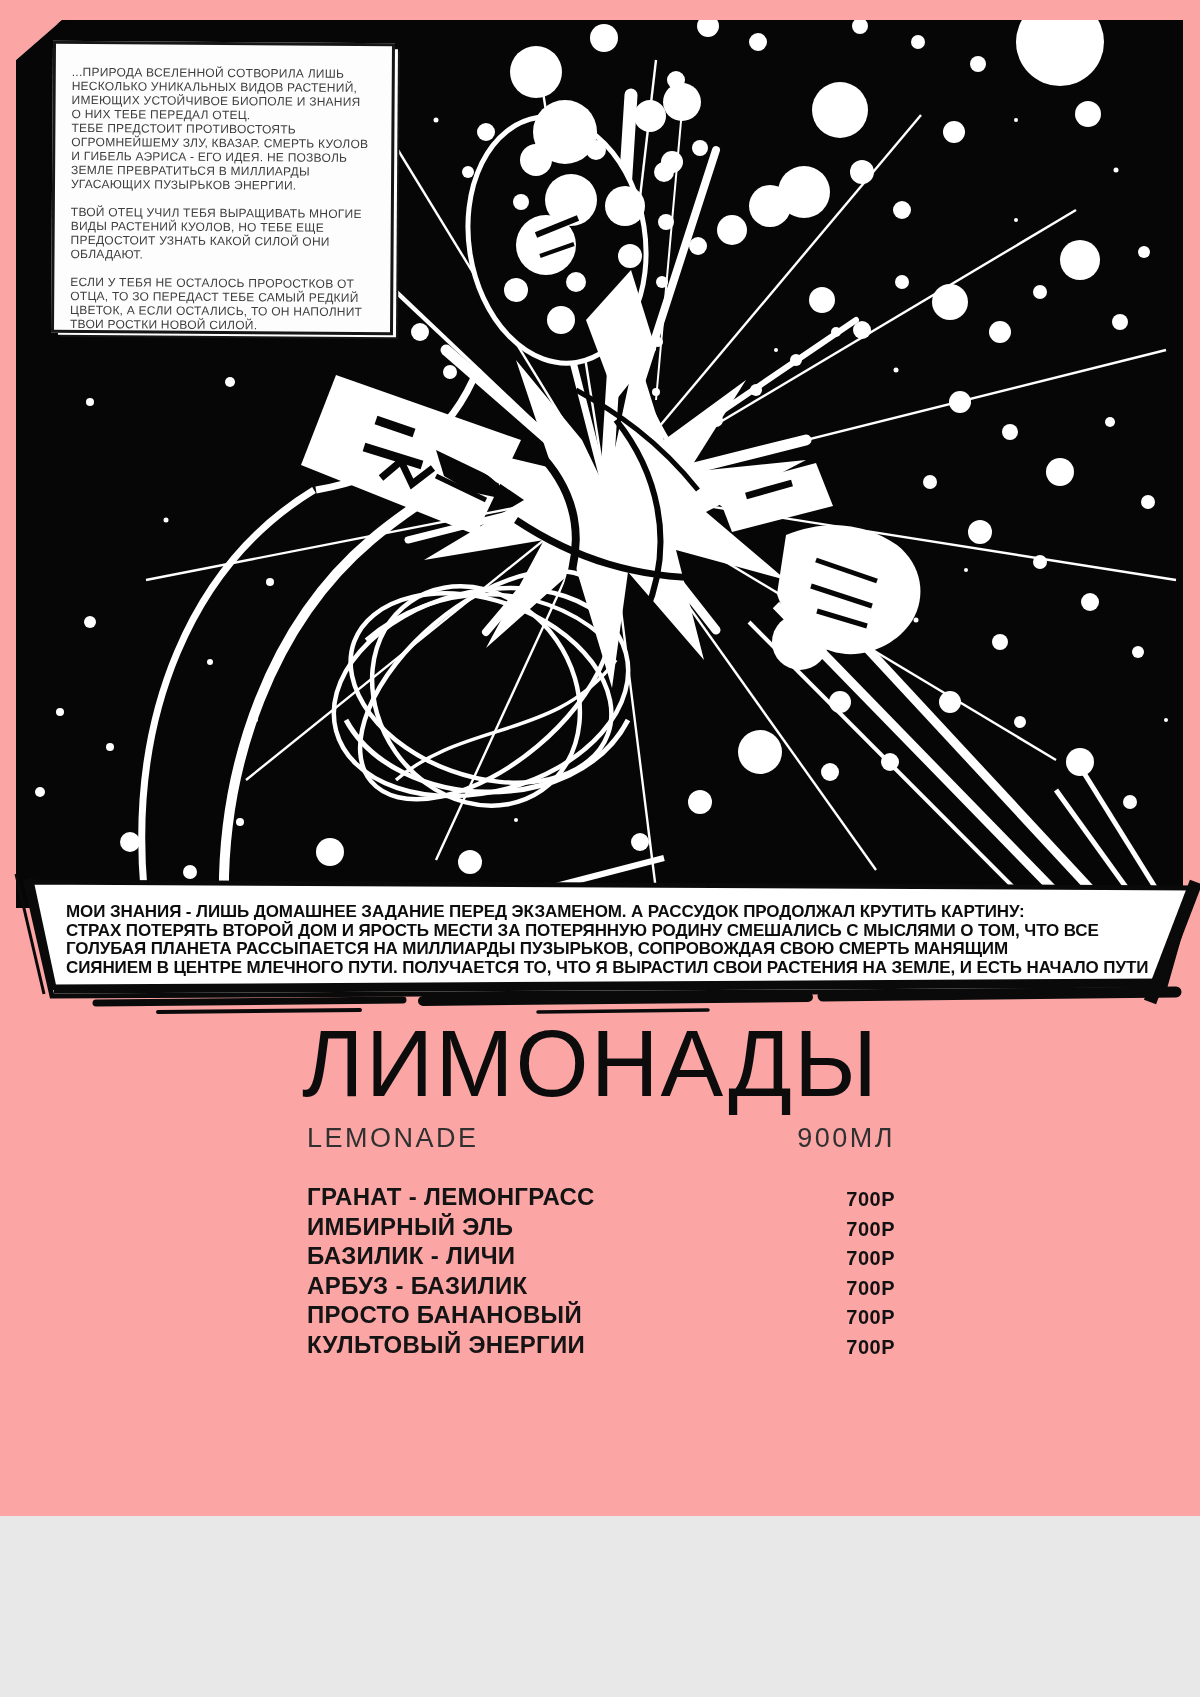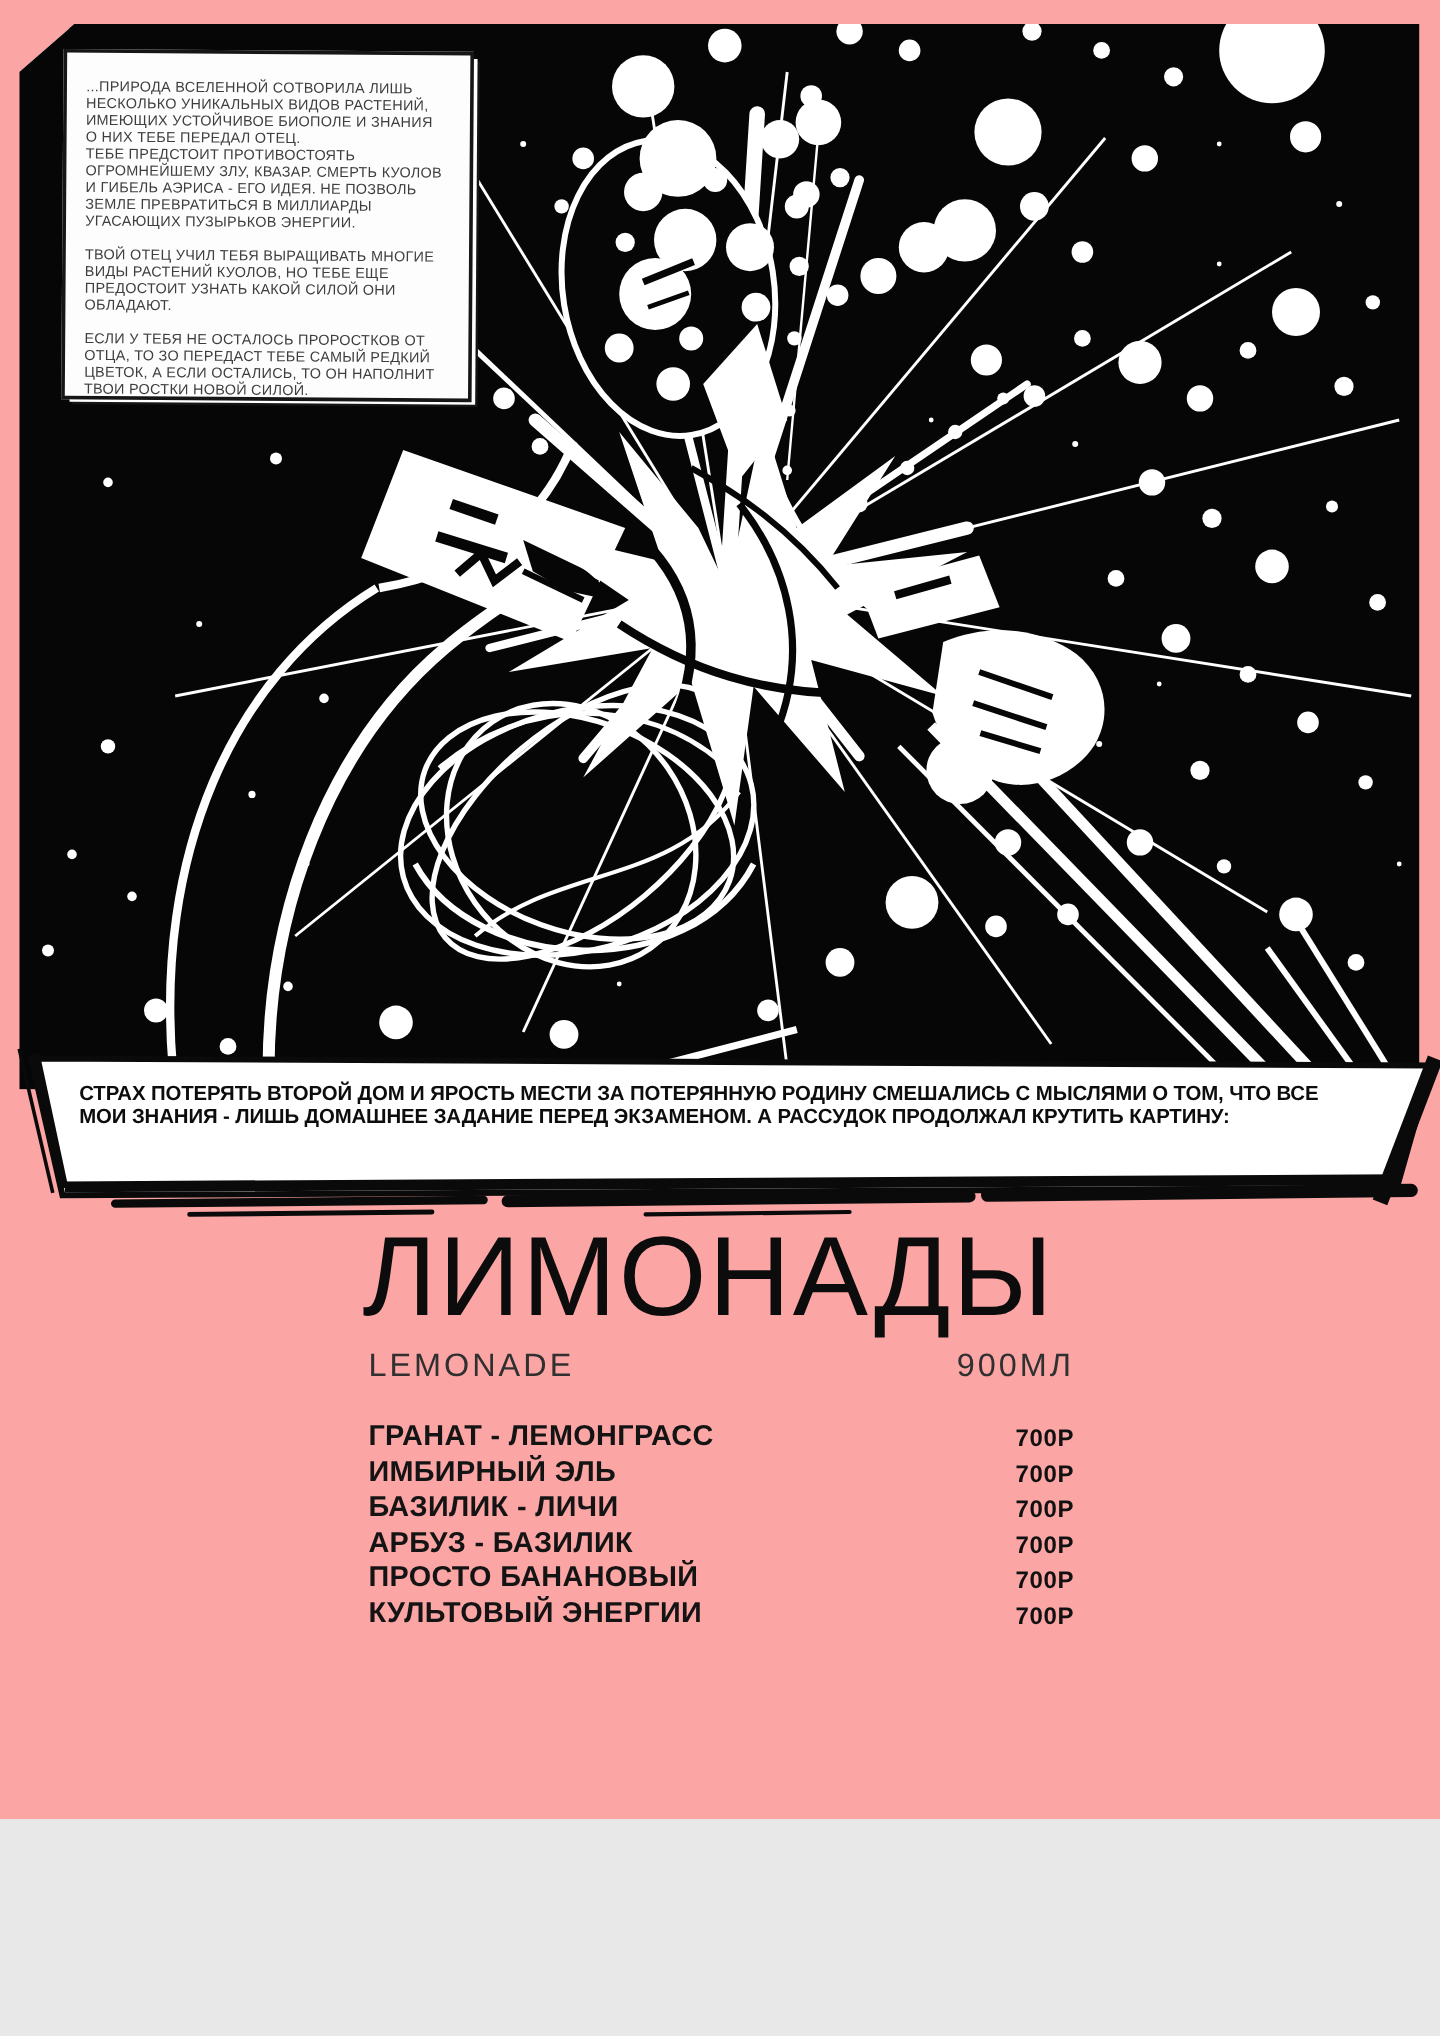--- a/index.html
+++ b/index.html
@@ -317,22 +317,24 @@
     <line x1="1188" y1="20" x2="1142" y2="140" stroke="#0a0a0a" stroke-width="13"></line>
     <g stroke="#0a0a0a" stroke-linecap="round">
       <line x1="88" y1="141" x2="395" y2="138" stroke-width="7"></line>
       <line x1="150" y1="150" x2="352" y2="148" stroke-width="4"></line>
       <line x1="415" y1="139" x2="800" y2="135" stroke-width="10"></line>
       <line x1="815" y1="134" x2="1168" y2="130" stroke-width="11"></line>
       <line x1="530" y1="150" x2="700" y2="148" stroke-width="3.5"></line>
     </g>
   </svg>
   <div class="caption-text" id="caption-text">
+      <div class="caption-line">МОИ ЗНАНИЯ - ЛИШЬ ДОМАШНЕЕ ЗАДАНИЕ ПЕРЕД ЭКЗАМЕНОМ. А РАССУДОК ПРОДОЛЖАЛ КРУТИТЬ КАРТИНУ:</div>
       <div class="caption-line">СТРАХ ПОТЕРЯТЬ ВТОРОЙ ДОМ И ЯРОСТЬ МЕСТИ ЗА ПОТЕРЯННУЮ РОДИНУ СМЕШАЛИСЬ С МЫСЛЯМИ О ТОМ, ЧТО ВСЕ</div>
-      <div class="caption-line">МОИ ЗНАНИЯ - ЛИШЬ ДОМАШНЕЕ ЗАДАНИЕ ПЕРЕД ЭКЗАМЕНОМ. А РАССУДОК ПРОДОЛЖАЛ КРУТИТЬ КАРТИНУ:</div>
+      <div class="caption-line">ГОЛУБАЯ ПЛАНЕТА РАССЫПАЕТСЯ НА МИЛЛИАРДЫ ПУЗЫРЬКОВ, СОПРОВОЖДАЯ СВОЮ СМЕРТЬ МАНЯЩИМ</div>
+      <div class="caption-line">СИЯНИЕМ В ЦЕНТРЕ МЛЕЧНОГО ПУТИ. ПОЛУЧАЕТСЯ ТО, ЧТО Я ВЫРАСТИЛ СВОИ РАСТЕНИЯ НА ЗЕМЛЕ, И ЕСТЬ НАЧАЛО ПУТИ</div>
     </div>
 
   <div class="menu">
     <div class="menu-title">ЛИМОНАДЫ</div>
     <div class="menu-sub">
       <span class="sub-left">LEMONADE</span>
       <span class="sub-right">900МЛ</span>
     </div>
     <div class="menu-items" id="menu-items">
         <div class="menu-row">

